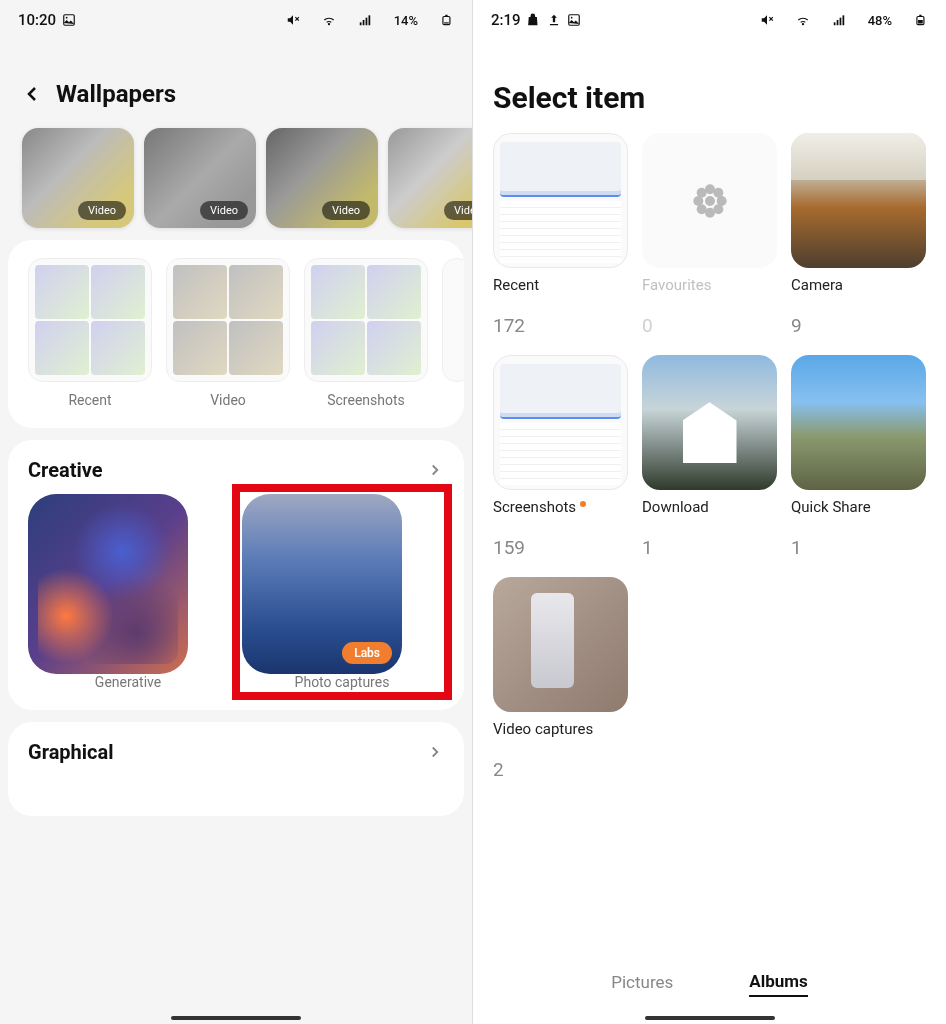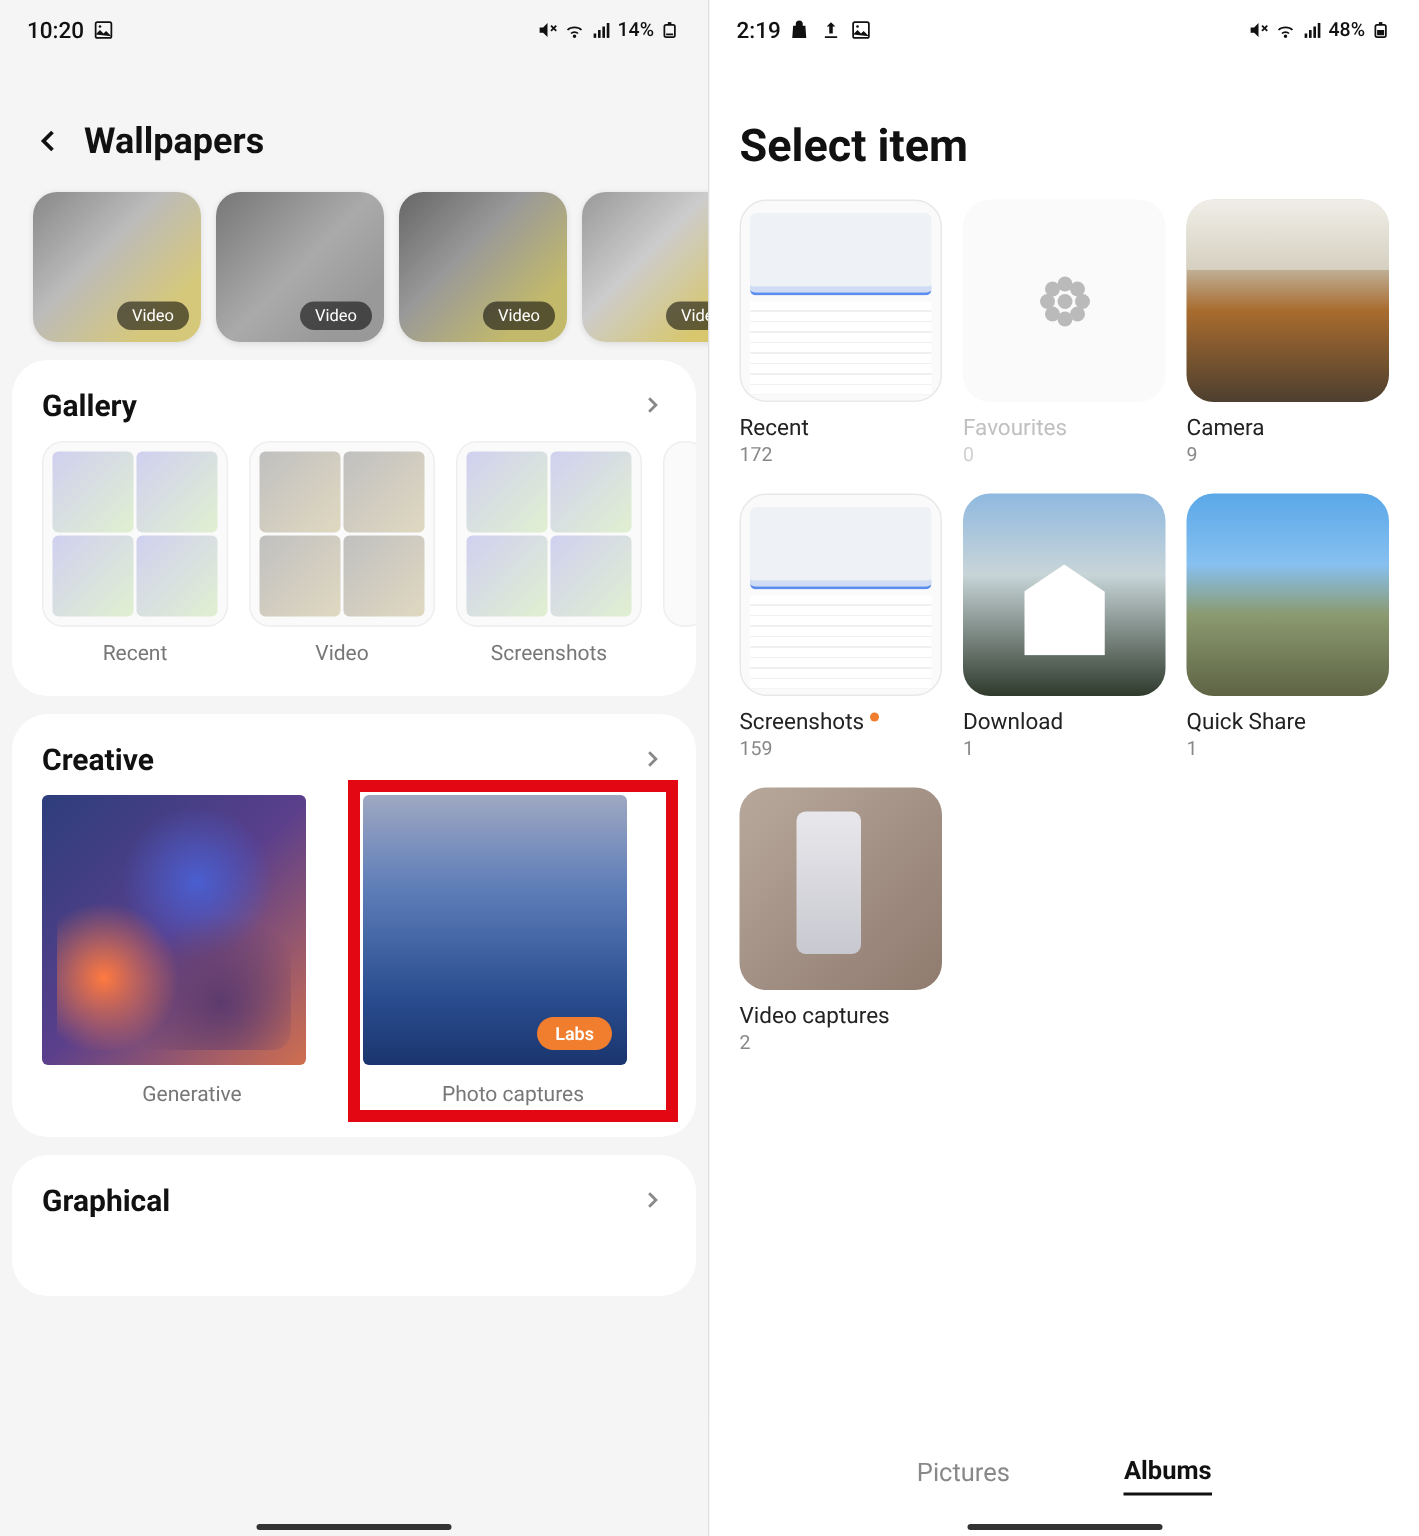--- a/index.html
+++ b/index.html
@@ -25,21 +25,21 @@
     height: 40px;
     display: flex;
     justify-content: space-between;
     align-items: center;
     padding: 0 18px;
     font-size: 15px;
     font-weight: 500;
     color: #111;
   }
   .status-left { display: flex; gap: 6px; align-items: center; }
-  .status-right { display: flex; gap: 4px; align-items: center; font-size: 13px; }
+  .status-right { display: flex; gap: 22px; align-items: center; font-size: 13px; }
   .status-icon { width: 14px; height: 14px; }
 
   
   .header {
     display: flex;
     align-items: center;
     padding: 40px 20px 20px 20px;
     gap: 12px;
   }
   .back-icon { width: 24px; height: 24px; color: #111; }
@@ -123,24 +123,23 @@
   .gallery-label { font-size: 14px; color: #777; }
 
   
   .creative-row {
     display: flex;
     gap: 14px;
     padding-left: 20px;
   }
   .creative-item { flex: 0 0 200px; text-align: center; position: relative; }
   .creative-thumb {
-    width: 176px; height: 180px;
-    border-radius: 4px;
+    width: 160px; height: 180px;
+    border-radius: 28px;
     background: linear-gradient(135deg, #2d3e7c, #5a3f8c, #d06f4f);
-    margin-bottom: 12px;
     position: relative;
     overflow: hidden;
   }
   .creative-thumb.ambient {
     background: linear-gradient(180deg, #9fa8c2 0%, #5d7db8 35%, #2a4d8f 75%, #1a356e 100%);
   }
   .creative-thumb.gen::before {
     content: '';
     position: absolute; inset: 10px;
     background:
@@ -234,21 +233,21 @@
   }
   .album-thumb.vidcap::after {
     content:'';
     position:absolute; top:12%; left:28%; width:32%; height:70%;
     background: linear-gradient(180deg,#e8e8ec,#c8c8d0);
     border-radius: 6px;
   }
   .flower-icon { width: 40px; height: 40px; opacity: 0.25; }
   .album-name { font-size: 15px; color: #222; display:flex; align-items:center; gap:4px;}
   .album-name.faded { color: #c0c0c0; }
-  .album-count { font-size: 13px; color: #888; margin-top: 2px; }
+  .album-count { font-size: 19px; color: #888; margin-top: 20px; }
   .album-count.faded { color: #d0d0d0; }
   .dot { width:6px; height:6px; border-radius:50%; background:#f07e2e; display:inline-block; margin-bottom:6px;}
 
   
   .bottom-tabs {
     position: absolute;
     bottom: 0; left: 0; right: 0;
     height: 80px;
     display: flex;
     justify-content: center;
@@ -321,26 +320,20 @@
       </div>
     <div class="video-item v3">
         <span class="video-badge">Video</span>
       </div>
     <div class="video-item v4">
         <span class="video-badge">Video</span>
       </div>
   </div>
 
   <div class="card">
-    <div class="card-header">
-      <span class="card-title">Gallery</span>
-      <svg class="chevron" viewBox="0 0 24 24" fill="none" stroke="currentColor" stroke-width="2.5">
-          <polyline points="9 18 15 12 9 6"></polyline>
-        </svg>
-    </div>
     <div class="gallery-row">
       <div class="gallery-item">
         <div class="gallery-thumb">
             <div class="sub"></div>
             <div class="sub"></div>
             <div class="sub"></div>
             <div class="sub"></div>
           </div>
         <div class="gallery-label">Recent</div>
       </div>

